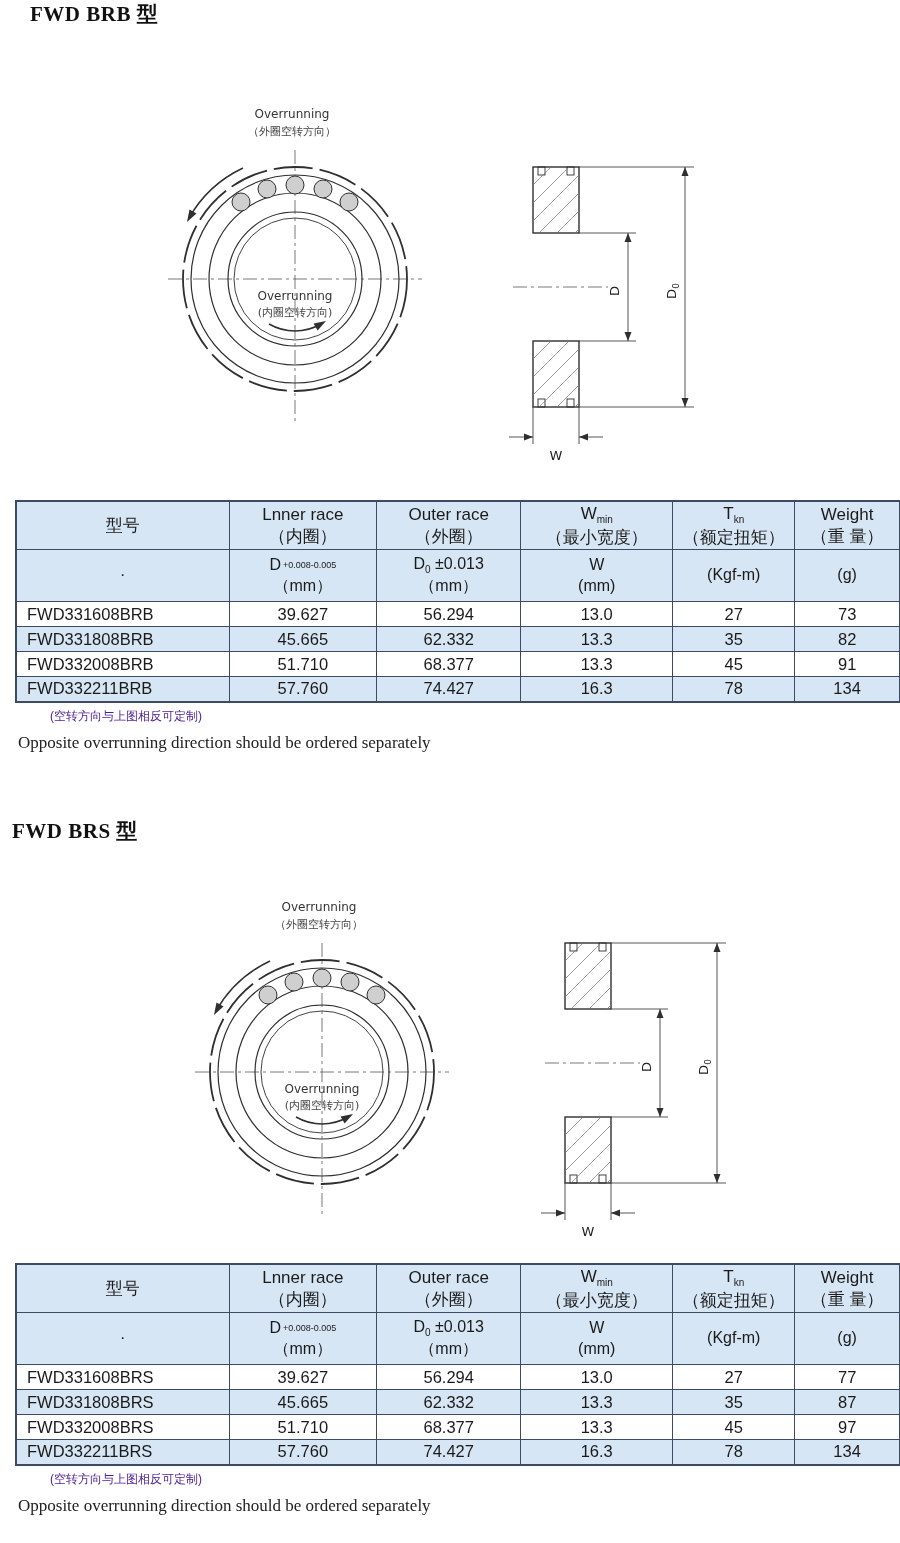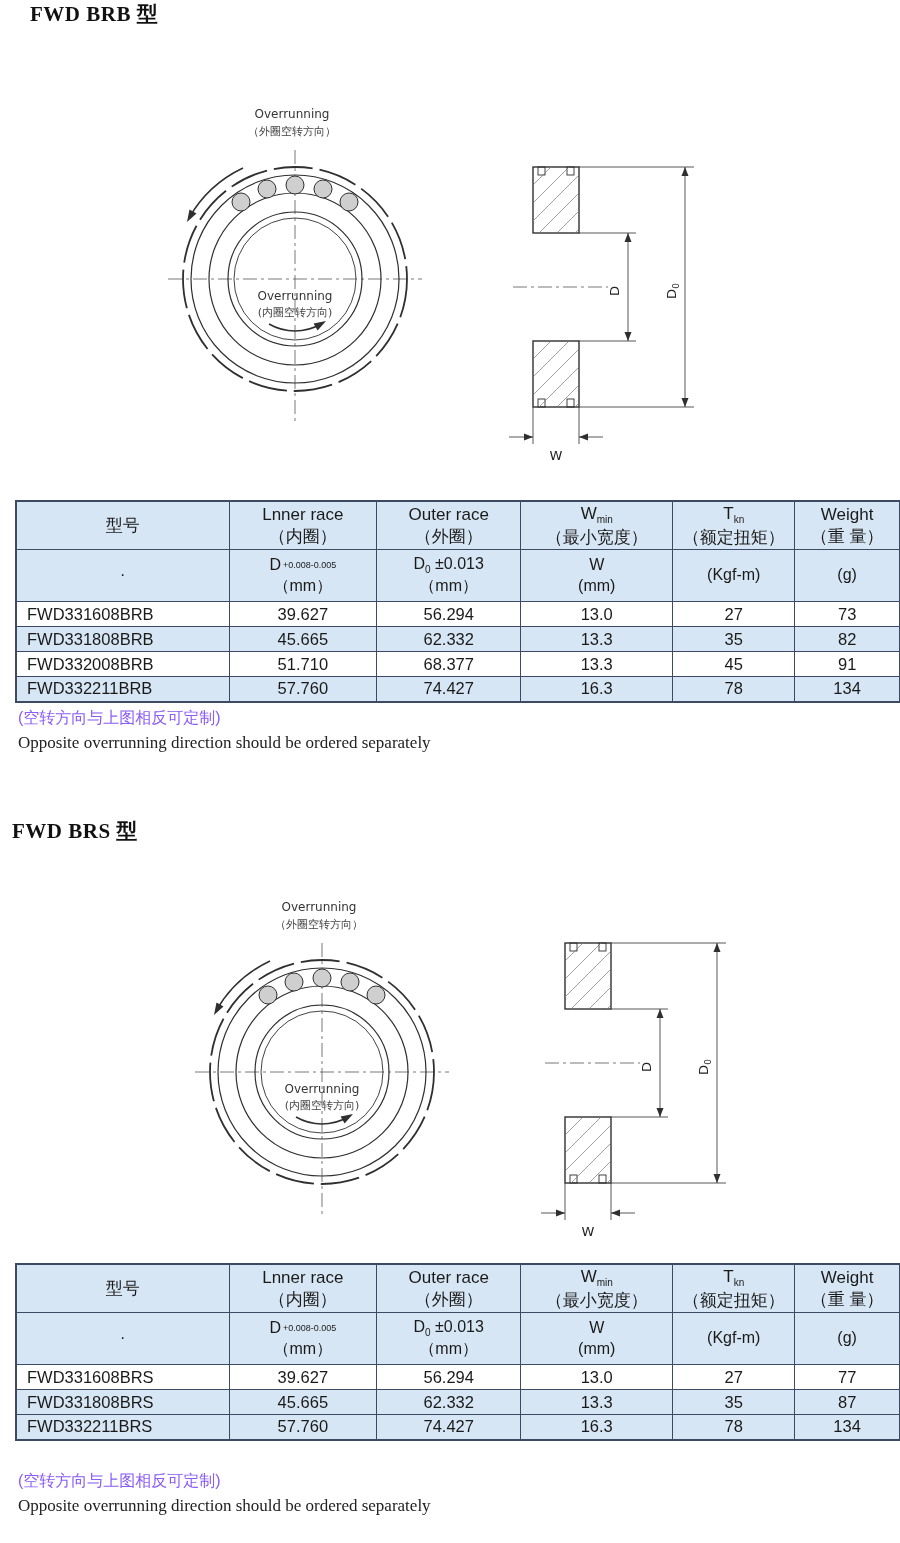--- a/index.html
+++ b/index.html
@@ -67,21 +67,21 @@
   sub.sm { font-size: 10px; }
   .tolstack {
     display: inline-flex;
     flex-direction: row;
     font-size: 9px;
     line-height: 1.05;
     vertical-align: 2px;
     margin-left: 2px;
     text-align: left;
   }
-  .note-cn { position: absolute; font-size: 16px; color: #8b5cf6; white-space: nowrap; }
+  .note-cn { position: absolute; font-size: 12px; color: #4c1d95; white-space: nowrap; margin-left: 32px; }
   .note-en { position: absolute; font-size: 17px; color: #222; white-space: nowrap; font-family: Liberation Serif, serif; }
 </style>
 </head>
 <body>
 
 <div class="page">
 
   <div class="sec-title" style="left:30px; top:0;">FWD BRB 型</div>
 
   <svg class="diagram" style="left:140px; top:104px;" width="310" height="330" viewBox="0 0 310 330">
@@ -419,20 +419,28 @@
         <td>77</td>
       </tr>
       <tr class="alt">
         <td class="model">FWD331808BRS</td>
         <td>45.665</td>
         <td>62.332</td>
         <td>13.3</td>
         <td>35</td>
         <td>87</td>
       </tr>
+      <tr>
+        <td class="model">FWD332008BRS</td>
+        <td>51.710</td>
+        <td>68.377</td>
+        <td>13.3</td>
+        <td>45</td>
+        <td>97</td>
+      </tr>
       <tr class="alt">
         <td class="model">FWD332211BRS</td>
         <td>57.760</td>
         <td>74.427</td>
         <td>16.3</td>
         <td>78</td>
         <td>134</td>
       </tr>
     </tbody>
   </table>

